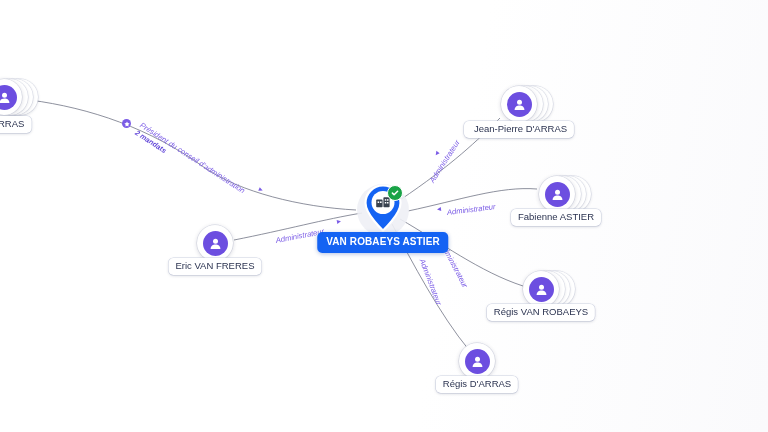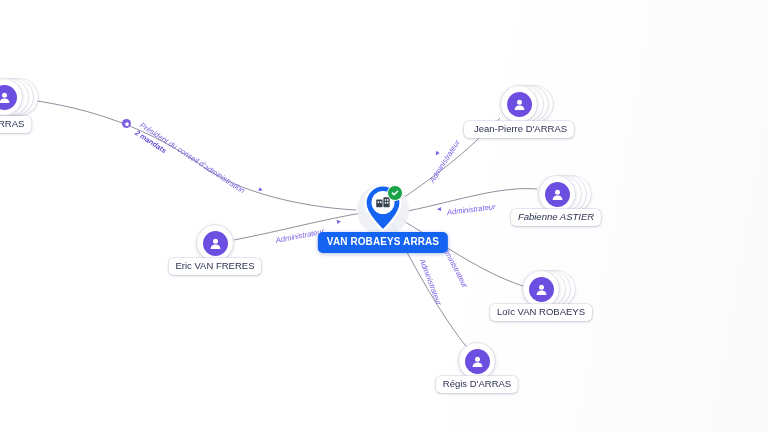--- a/index.html
+++ b/index.html
@@ -256,35 +256,35 @@
         <div class="stack-circle" style="margin-left: -12px;"></div>
         <div class="avatar-disc">
           <div class="avatar-inner">
             <svg width="13" height="13" viewBox="0 0 13 13" xmlns="http://www.w3.org/2000/svg">
               <circle cx="6.5" cy="4.3" r="2.5" fill="#ffffff"></circle>
               <path d="M1.6 12 C1.6 8.7 4.0 7.4 6.5 7.4 C9.0 7.4 11.4 8.7 11.4 12 Z" fill="#ffffff"></path>
             </svg>
           </div>
         </div>
       </div>
-      <div class="name-pill" style="left: 556px; top: 209px; font-style: italic;">Fabienne ASTIER</div>
+      <div class="name-pill" style="left: 556px; top: 209px;">Fabienne ASTIER</div>
       <div class="person-stack" style="left: 541px; top: 289px;">
         <div class="stack-circle" style="margin-left: -2px;"></div>
         <div class="stack-circle" style="margin-left: -7px;"></div>
         <div class="stack-circle" style="margin-left: -12px;"></div>
         <div class="avatar-disc">
           <div class="avatar-inner">
             <svg width="13" height="13" viewBox="0 0 13 13" xmlns="http://www.w3.org/2000/svg">
               <circle cx="6.5" cy="4.3" r="2.5" fill="#ffffff"></circle>
               <path d="M1.6 12 C1.6 8.7 4.0 7.4 6.5 7.4 C9.0 7.4 11.4 8.7 11.4 12 Z" fill="#ffffff"></path>
             </svg>
           </div>
         </div>
       </div>
-      <div class="name-pill" style="left: 541px; top: 304px;">Loïc VAN ROBAEYS</div>
+      <div class="name-pill" style="left: 541px; top: 304px;">Régis VAN ROBAEYS</div>
       <div class="person-stack" style="left: 477px; top: 361px;">
         <div class="avatar-disc">
           <div class="avatar-inner">
             <svg width="13" height="13" viewBox="0 0 13 13" xmlns="http://www.w3.org/2000/svg">
               <circle cx="6.5" cy="4.3" r="2.5" fill="#ffffff"></circle>
               <path d="M1.6 12 C1.6 8.7 4.0 7.4 6.5 7.4 C9.0 7.4 11.4 8.7 11.4 12 Z" fill="#ffffff"></path>
             </svg>
           </div>
         </div>
       </div>
@@ -320,14 +320,14 @@
         </g>
       </svg>
       <div class="verified-badge">
         <svg width="8" height="8" viewBox="0 0 8 8" xmlns="http://www.w3.org/2000/svg">
           <path d="M1.4 4.1 L3.1 5.8 L6.6 2.3" fill="none" stroke="#ffffff" stroke-width="1.5" stroke-linecap="round" stroke-linejoin="round"></path>
         </svg>
       </div>
     </div>
   </div>
 
-  <div class="company-pill" id="company-pill" style="left: 383px; top: 232px;">VAN ROBAEYS ARRAS</div>
+  <div class="company-pill" id="company-pill" style="left: 383px; top: 232px;">VAN ROBAEYS ASTIER</div>
 </div>
 
 </body></html>

